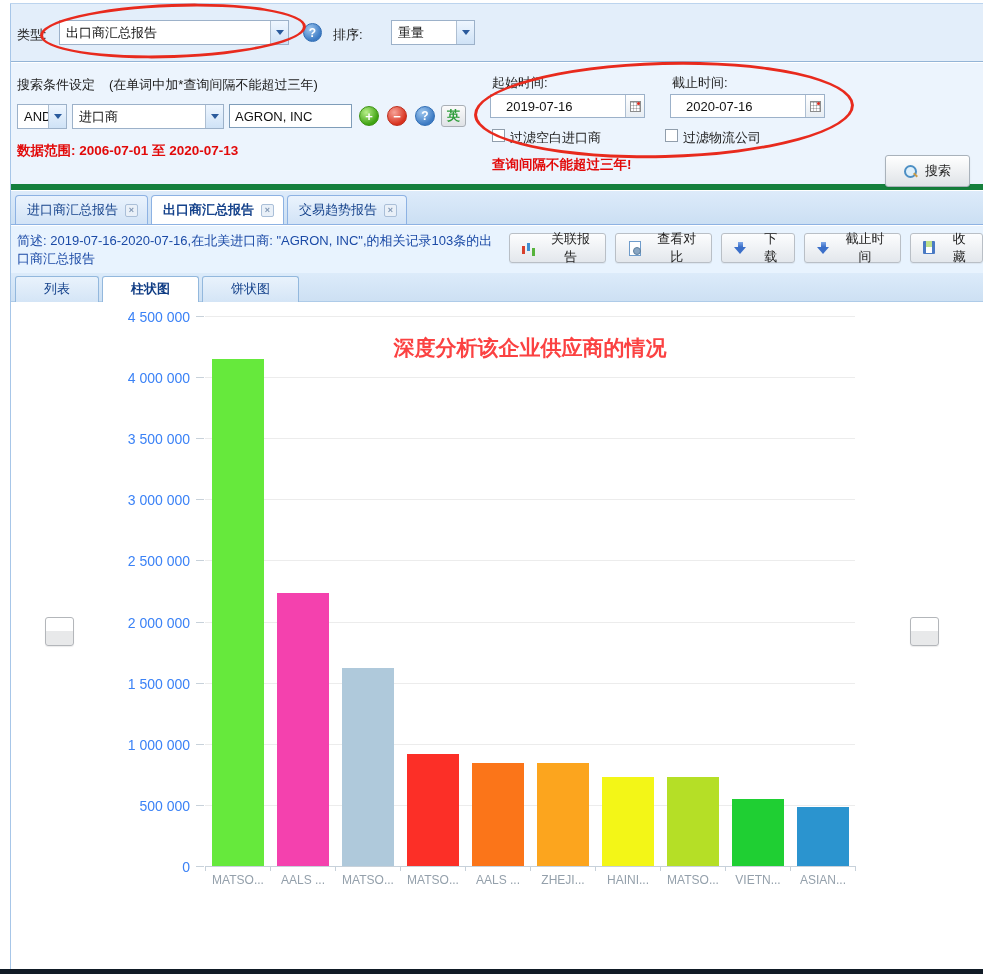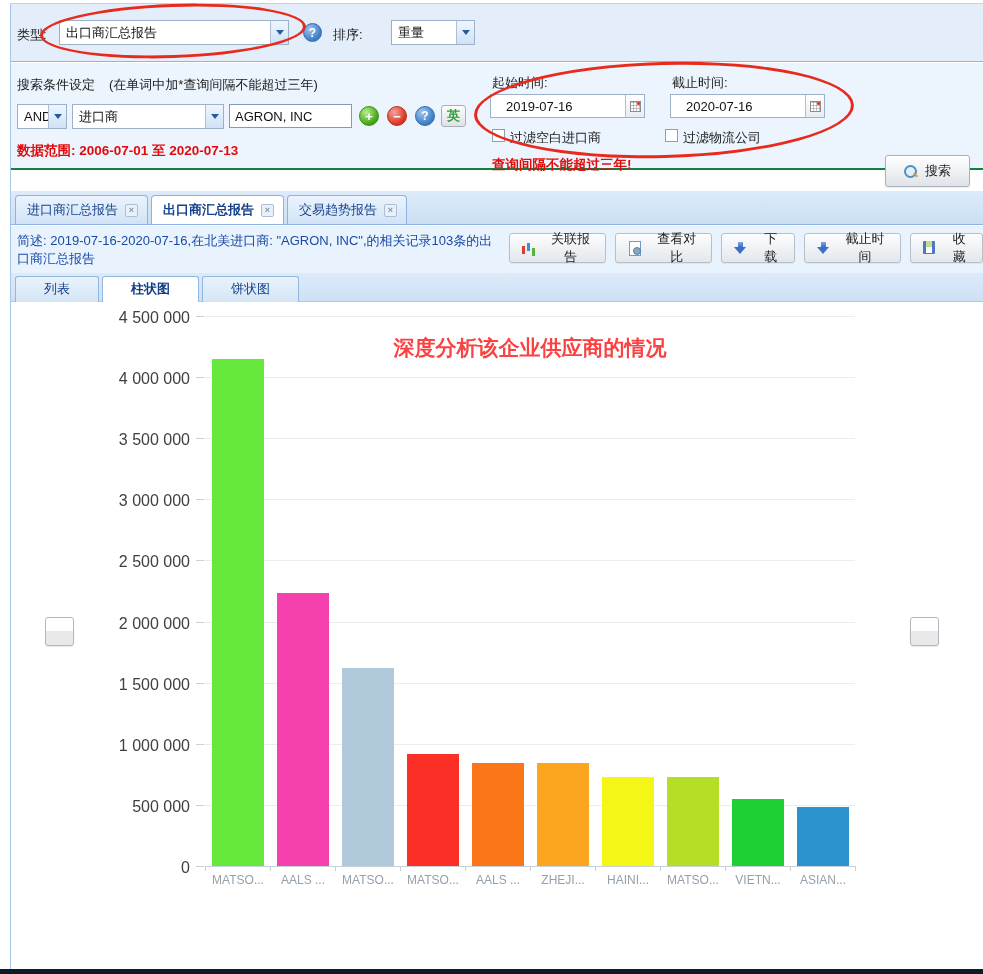--- a/index.html
+++ b/index.html
@@ -13,21 +13,21 @@
   
   .toolbar1 { position:absolute; left:11px; top:4px; width:972px; height:58px; background:#e3eefa; border-bottom:1px solid #93b4d6; }
   .lbl { position:absolute; color:#1c1c1c; font-size:13px; }
   .select { position:absolute; height:25px; background:#fff; border:1px solid #9cb1c9; display:flex; align-items:center; }
   .select .select-text { flex:1; padding:0 6px; font-size:13px; color:#111; white-space:nowrap; overflow:hidden; }
   .select .select-trigger { width:18px; height:100%; border-left:1px solid #aebfd2; background:linear-gradient(#eef6ff,#cfe2f6); display:flex; align-items:center; justify-content:center; }
   .arrow-down { width:0; height:0; border-left:4px solid transparent; border-right:4px solid transparent; border-top:5px solid #2a5a9c; }
   .help-icon { position:absolute; width:19px; height:19px; border-radius:50%; background:radial-gradient(circle at 35% 30%, #9ec7ef, #3d7bc4 70%); color:#fff; font-weight:bold; font-size:12px; text-align:center; line-height:19px; border:1px solid #2f6db4; }
 
   
-  .searchpanel { position:absolute; left:11px; top:63px; width:972px; height:107px; background:#ecf4fd; border-bottom:2px solid #15803d; }
+  .searchpanel { position:absolute; left:11px; top:63px; width:972px; height:127px; background:#ecf4fd; border-bottom:6px solid #15803d; }
   .textinput { position:absolute; height:24px; background:#fff; border:1px solid #7f9db9; font-size:13px; padding:0 5px; color:#111; display:flex; align-items:center; }
   .dateinput { position:absolute; height:24px; background:#fff; border:1px solid #9cb1c9; display:flex; align-items:center;padding-left:9px; }
   .dateinput .date-text { flex:1; padding:0 6px; font-size:13px; color:#111; }
   .cal-trigger { width:19px; height:100%; border-left:1px solid #aebfd2; background:linear-gradient(#fff,#e7edf3); display:flex; align-items:center; justify-content:center; position:relative; }
   .cal-glyph { width:11px; height:11px; border:1px solid #8c8c8c; background:
       repeating-linear-gradient(0deg,#fff 0 2px,#c9c9c9 2px 3px),
       repeating-linear-gradient(90deg,#fff 0 2px,#c9c9c9 2px 3px); background-blend-mode:multiply; position:relative; }
   .cal-glyph::after { content:""; position:absolute; right:0px; top:0px; width:3px; height:3px; background:#e02a1e; border-radius:50%; }
   .round-btn { position:absolute; width:20px; height:20px; border-radius:50%; color:#fff; font-weight:bold; text-align:center; line-height:19px; font-size:13px; }
   .round-plus  { background:radial-gradient(circle at 35% 30%, #b8ef8a, #3fa312 70%); border:1px solid #3c9212; }
@@ -69,21 +69,21 @@
   .viewtabs { position:absolute; left:11px; top:273px; width:972px; height:29px; background:linear-gradient(#dcebfa,#cde0f3); border-bottom:1px solid #aecbe8; padding:3px 0 0 4px; }
   .vtab { display:inline-block; height:26px; margin-right:3px; padding:0 28px; border:1px solid #93b8dd; border-bottom:none; border-radius:3px 3px 0 0; background:linear-gradient(#e9f2fc,#d4e5f6); color:#15428b; font-size:13px; line-height:24px; }
   .vtab.active { background:#fff; font-weight:bold; color:#123e85; }
 
   
   #chart-area { position:absolute; left:11px; top:302px; width:972px; height:667px; background:#fff; }
   #chart { position:absolute; left:0; top:0; width:983px; height:974px; }
   .gridline { position:absolute; height:1px; background:#ececec; }
   .gridline.axis { background:#c7d1da; }
   .ytick { position:absolute; width:8px; height:1px; background:#c7d1da; }
-  .ylabel { position:absolute; width:130px; text-align:right; font-size:16px; color:#404040; }
+  .ylabel { position:absolute; width:130px; text-align:right; font-size:14px; color:#3b82f6; }
   .bar { position:absolute; }
   .xtick { position:absolute; width:1px; height:5px; background:#c7d1da; }
   .xlabel { position:absolute; width:66px; text-align:center; font-size:12px; color:#94a0ab; }
   .chart-title { position:absolute; left:330px; top:334px; width:400px; text-align:center; font-size:21px; font-weight:bold; }
   .nav-btn { position:absolute; width:29px; height:29px; border:1px solid #b3b6ba; border-radius:3px; background:linear-gradient(#ffffff 0 48%, #e8e9ea 48%); box-shadow:0 1px 1px rgba(0,0,0,.08); }
 </style>
 </head>
 <body>
 
 <div id="page">

